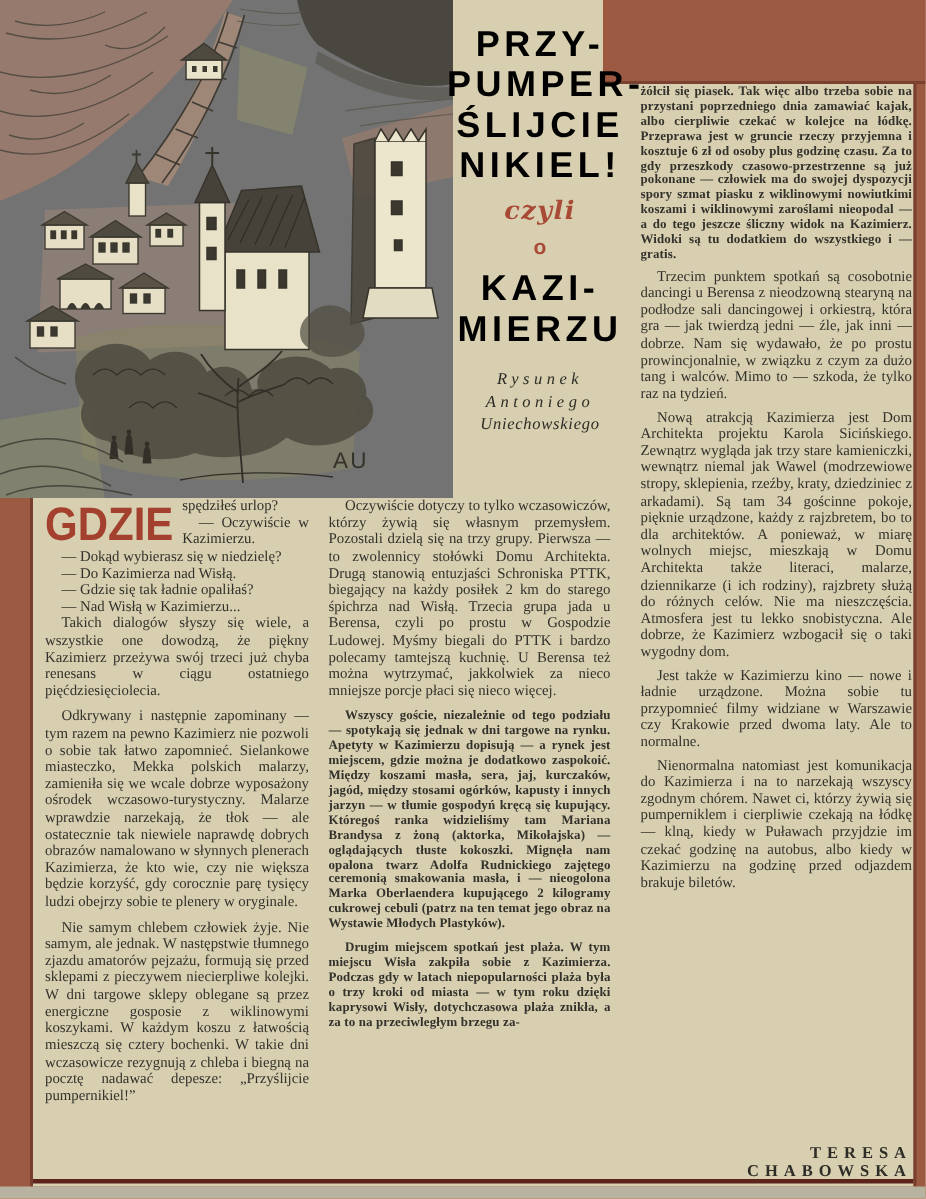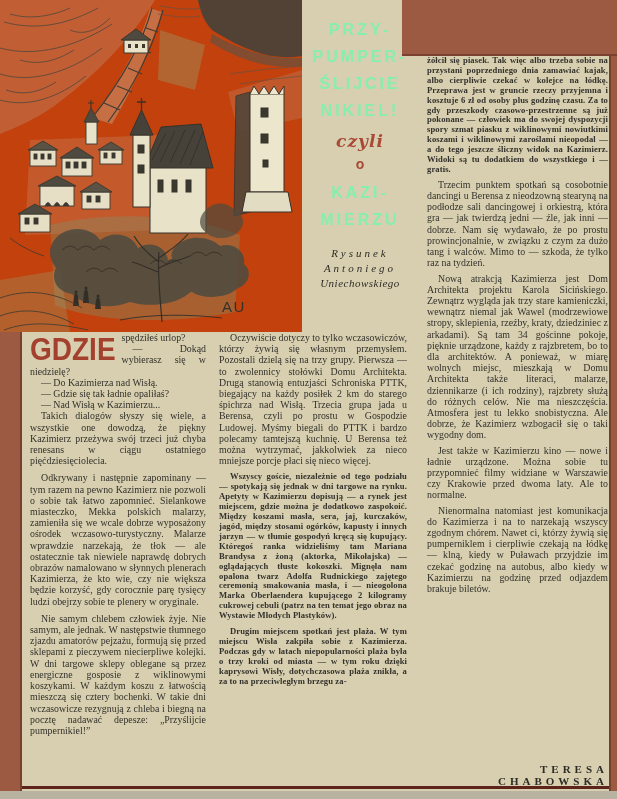--- a/index.html
+++ b/index.html
@@ -8,25 +8,25 @@
   .paper{position:absolute;left:22px;top:0;right:8px;bottom:8px;background:#d7cfb0;}
   .edge-line-left{position:absolute;left:20px;top:0;width:2px;bottom:8px;background:#77402e;}
   .edge-line-right{position:absolute;right:6px;top:0;width:2px;bottom:8px;background:#77402e;}
   .band-left{position:absolute;left:0;top:0;width:20px;bottom:8px;background:#9c5a43;}
   .band-right{position:absolute;right:0;top:0;width:6px;bottom:8px;background:#9c5a43;}
   .block-topright{position:absolute;left:402px;right:0;top:0;height:54px;background:#9c5a43;
        border-bottom:2px solid #7a4030;}
   .bottom-rule{position:absolute;left:22px;right:8px;top:786px;height:3px;background:#5c241a;}
   .bottom-strip{position:absolute;left:0;right:0;top:791px;height:8px;background:#b8b3a0;}
 
-  .illustration{position:absolute;left:0;top:0;width:302px;height:332px;background:#c2410c;}
+  .illustration{position:absolute;left:0;top:0;width:302px;height:332px;background:#737373;}
 
   .title-block{position:absolute;left:298px;top:16px;width:124px;text-align:center;}
-  .title-line{font-family:"Liberation Sans",sans-serif;font-weight:bold;font-size:16px;
-       line-height:27px;letter-spacing:3px;color:#86efac;}
+  .title-line{font-family:"Liberation Sans",sans-serif;font-weight:bold;font-size:24px;
+       line-height:27px;letter-spacing:3px;color:#000000;}
   .title-czyli{font-family:"DejaVu Serif",serif;font-style:italic;font-weight:bold;
        font-size:17px;line-height:20px;color:#a84a36;margin-top:7px;letter-spacing:1px;}
   .title-o{font-family:"Liberation Sans",sans-serif;font-weight:bold;font-size:14px;
        line-height:16px;color:#a84a36;margin-top:5px;}
   .title-kazi{margin-top:7px;}
   .credit{margin-top:13px;font-style:italic;color:#2e2c26;}
   .credit div{font-size:11px;line-height:15px;letter-spacing:3px;}
   .credit div.tight{letter-spacing:0.5px;}
 
   .col{position:absolute;text-align:justify;color:#33312b;overflow:hidden;}
@@ -205,20 +205,21 @@
   <div class="title-line">MIERZU</div>
   <div class="credit">
     <div>Rysunek</div>
     <div>Antoniego</div>
     <div class="tight">Uniechowskiego</div>
   </div>
 </div>
 
 <div class="col col1">
   <p class="para noindent"><span class="lead-word">GDZIE</span><span>spędziłeś urlop?</span></p>
+  <p class="para">— Oczywiście w Kazimierzu.</p>
   <p class="para">— Dokąd wybierasz się w niedzielę?</p>
   <p class="para">— Do Kazimierza nad Wisłą.</p>
   <p class="para">— Gdzie się tak ładnie opaliłaś?</p>
   <p class="para">— Nad Wisłą w Kazimierzu...</p>
   <p class="para">Takich dialogów słyszy się wiele, a wszystkie one dowodzą, że piękny Kazimierz przeżywa swój trzeci już chyba renesans w ciągu ostatniego pięćdziesięciolecia.</p>
   <p class="para gap">Odkrywany i następnie zapominany — tym razem na pewno Kazimierz nie pozwoli o sobie tak łatwo zapomnieć. Sielankowe miasteczko, Mekka polskich malarzy, zamieniła się we wcale dobrze wyposażony ośrodek wczasowo-turystyczny. Malarze wprawdzie narzekają, że tłok — ale ostatecznie tak niewiele naprawdę dobrych obrazów namalowano w słynnych plenerach Kazimierza, że kto wie, czy nie większa będzie korzyść, gdy corocznie parę tysięcy ludzi obejrzy sobie te plenery w oryginale.</p>
   <p class="para gap">Nie samym chlebem człowiek żyje. Nie samym, ale jednak. W następstwie tłumnego zjazdu amatorów pejzażu, formują się przed sklepami z pieczywem niecierpliwe kolejki. W dni targowe sklepy oblegane są przez energiczne gosposie z wiklinowymi koszykami. W każdym koszu z łatwością mieszczą się cztery bochenki. W takie dni wczasowicze rezygnują z chleba i biegną na pocztę nadawać depesze: „Przyślijcie pumpernikiel!”</p>
 </div>
 
 <div class="col col2">

